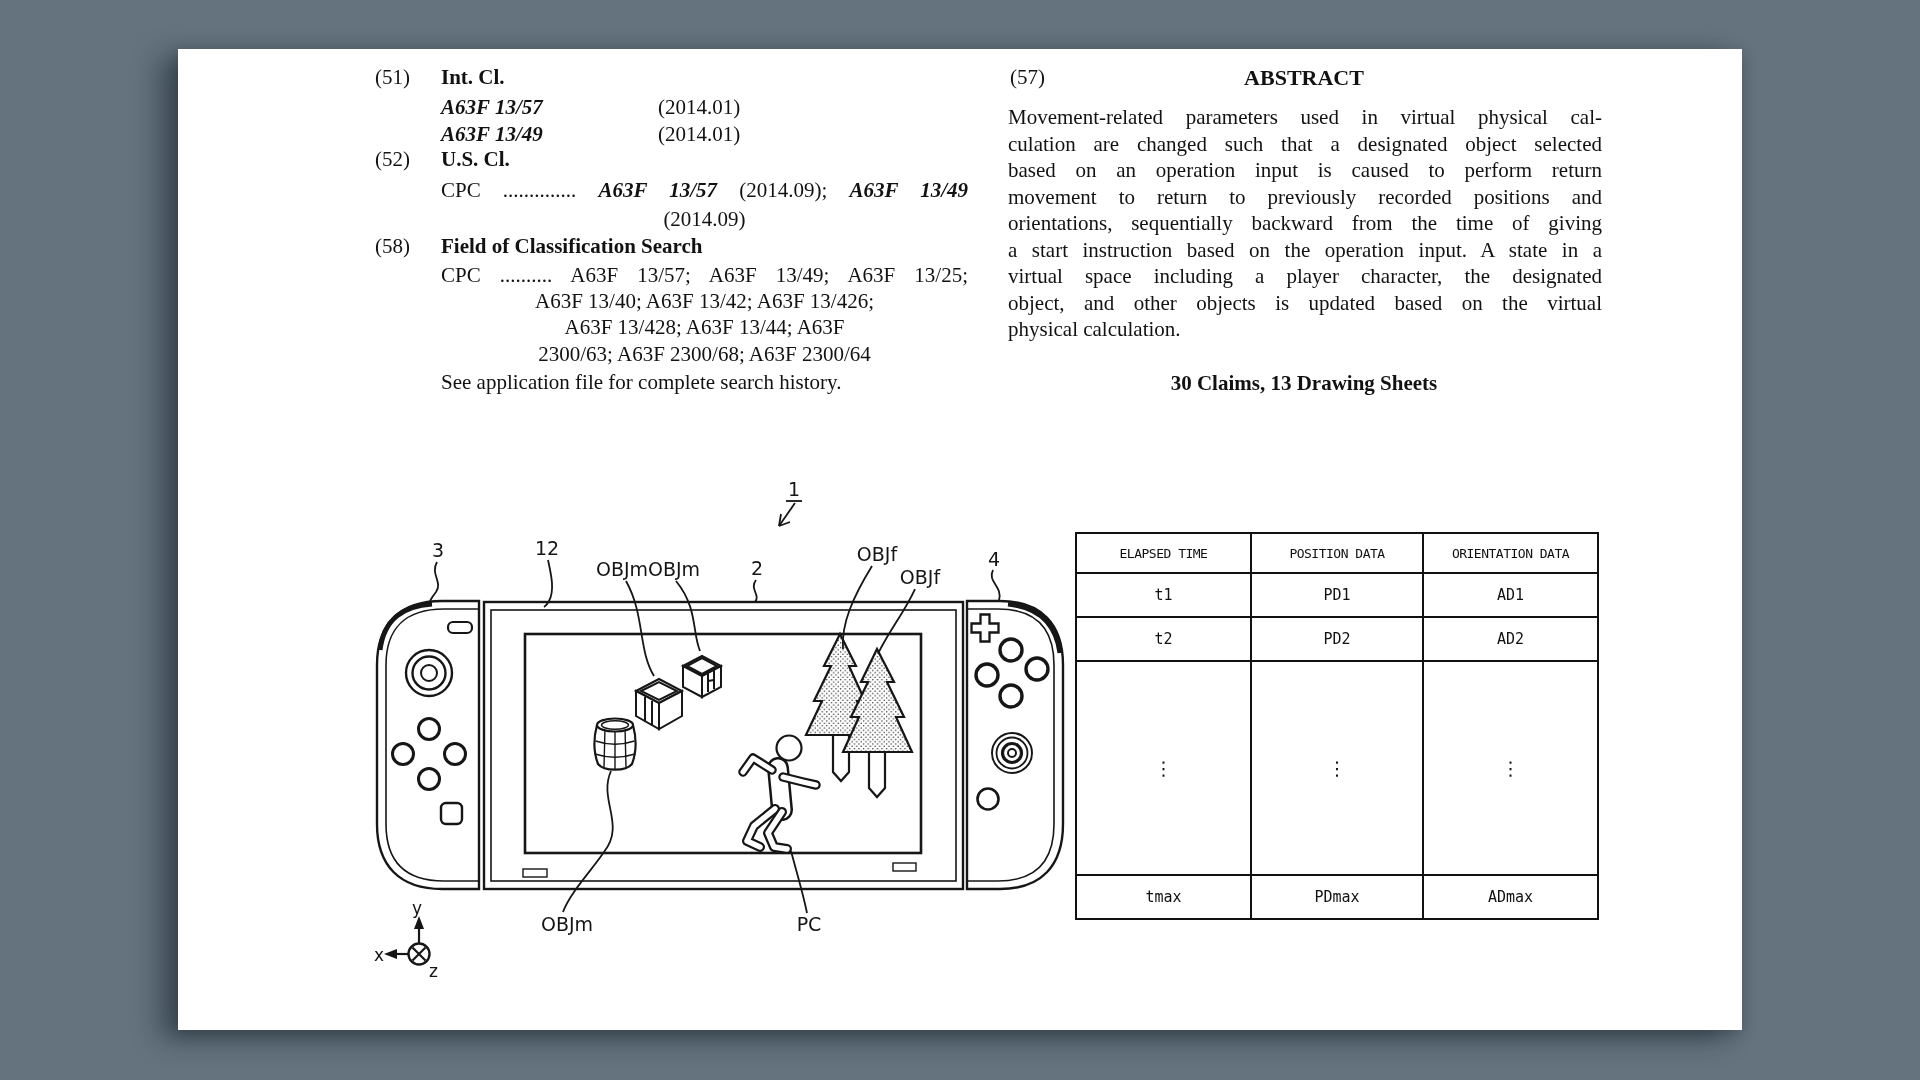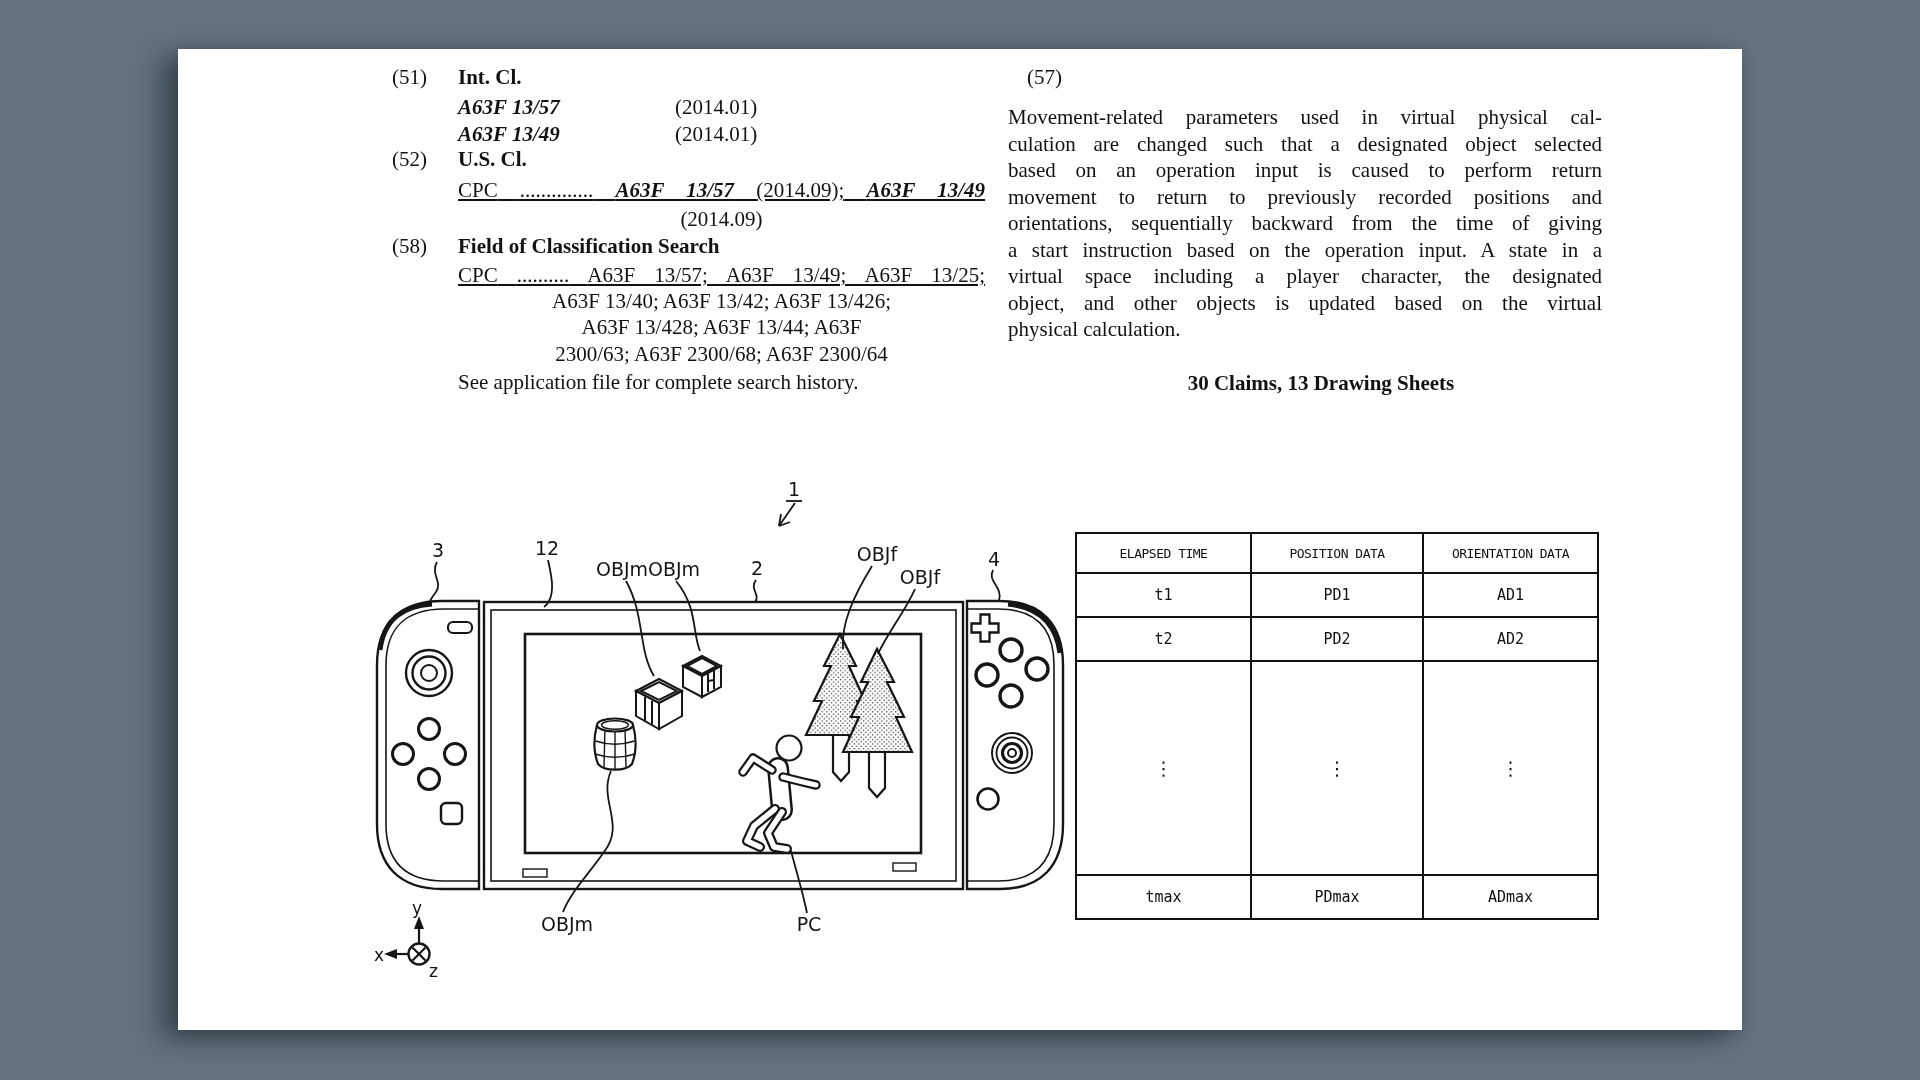--- a/index.html
+++ b/index.html
@@ -7,24 +7,24 @@
     width:1920px;height:1080px;position:relative;overflow:hidden;
     background:#64737e;
     font-family:"Liberation Serif", serif;
     color:#121212;
   }
   .paper{
     position:absolute;left:178px;top:49px;width:1564px;height:981px;
     background:#ffffff;
     box-shadow:-18px 8px 26px rgba(12,22,30,0.45), 0 4px 14px rgba(12,22,30,0.25);
   }
-  .ln{position:absolute;height:27px;line-height:27px;font-size:21px;white-space:nowrap;margin-left:17px;}
+  .ln{position:absolute;height:27px;line-height:27px;font-size:21px;white-space:nowrap;}
   .bold{font-weight:bold;}
   .bi{font-weight:bold;font-style:italic;}
-  .jst{text-align:justify;text-align-last:justify;text-decoration:underline;}
+  .jst{text-align:justify;text-align-last:justify;}
   .rt{text-align:center;}
   .ctr{text-align:center;}
   .date-col{position:absolute;left:217px;top:0;}
   .abs-wrap{position:absolute;left:830px;top:55px;width:594px;}
   .abs-line{font-size:21px;line-height:26.5px;height:26.5px;white-space:nowrap;
             text-align:justify;text-align-last:justify;}
   .abs-line.last{text-align:center;text-align-last:left;}
   .fig-svg{position:absolute;left:182px;top:421px;}
   
   .fig-table{
@@ -75,20 +75,21 @@
     <span>CPC</span>
     <span>..........</span>
     <span>A63F 13/57; A63F 13/49; A63F 13/25;</span>
   </div>
   <div class="ln rt" style="left:263px;top:239px;width:527px;">A63F 13/40; A63F 13/42; A63F 13/426;</div>
   <div class="ln rt" style="left:263px;top:265px;width:527px;">A63F 13/428; A63F 13/44; A63F</div>
   <div class="ln rt" style="left:263px;top:292px;width:527px;">2300/63; A63F 2300/68; A63F 2300/64</div>
   <div class="ln" style="left:263px;top:320px;">See application file for complete search history.</div>
 
   <div class="ln" style="left:832px;top:15px;">(57)</div>
+  <div class="ln bold ctr" style="left:830px;top:15px;width:592px;font-size:22px;">ABSTRACT</div>
   <div class="abs-wrap">
     <div class="abs-line">Movement-related parameters used in virtual physical cal-</div>
     <div class="abs-line">culation are changed such that a designated object selected</div>
     <div class="abs-line">based on an operation input is caused to perform return</div>
     <div class="abs-line">movement to return to previously recorded positions and</div>
     <div class="abs-line">orientations, sequentially backward from the time of giving</div>
     <div class="abs-line">a start instruction based on the operation input. A state in a</div>
     <div class="abs-line">virtual space including a player character, the designated</div>
     <div class="abs-line">object, and other objects is updated based on the virtual</div>
     <div class="abs-line last">physical calculation.</div>

